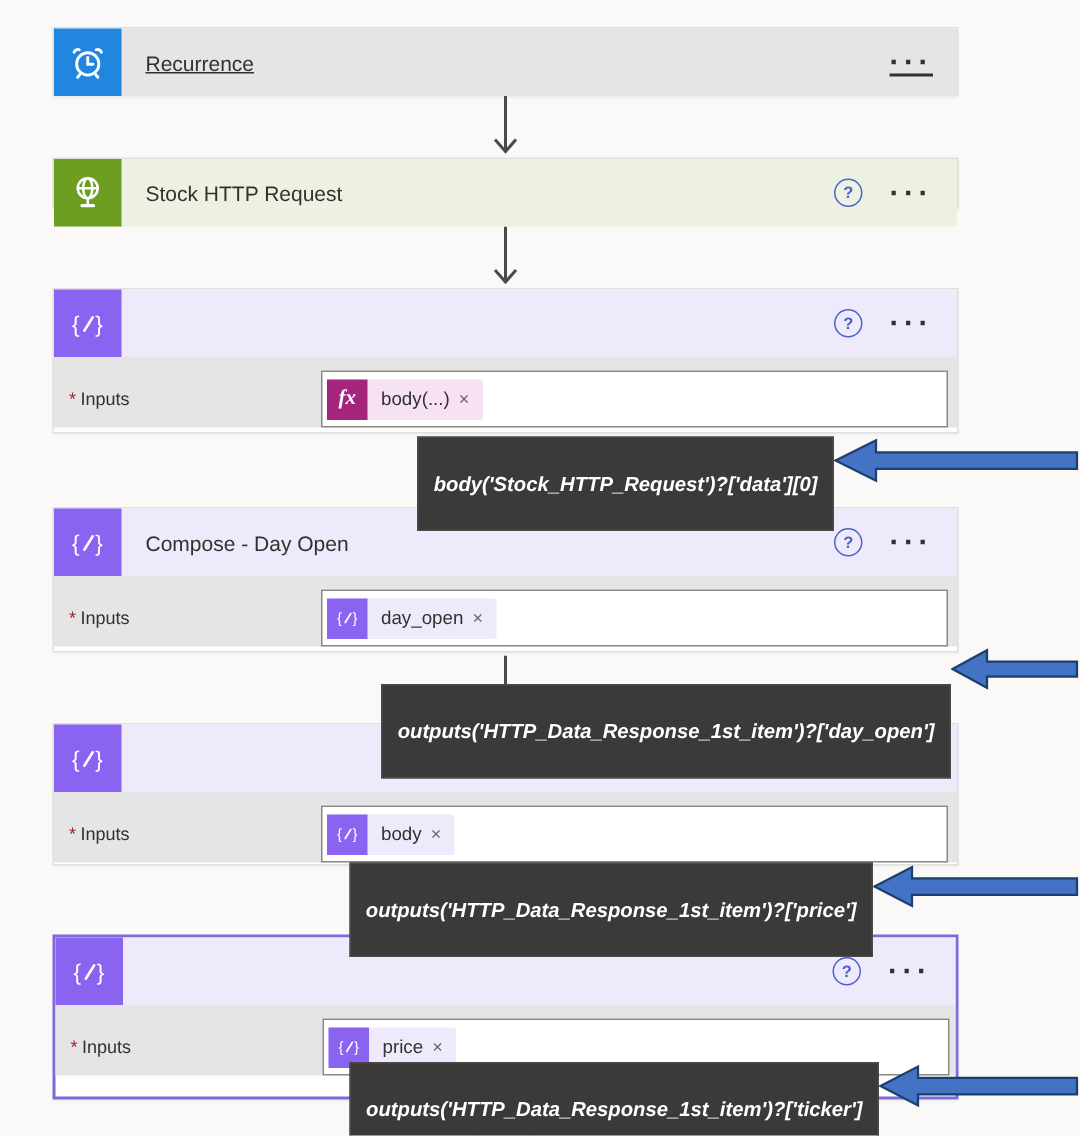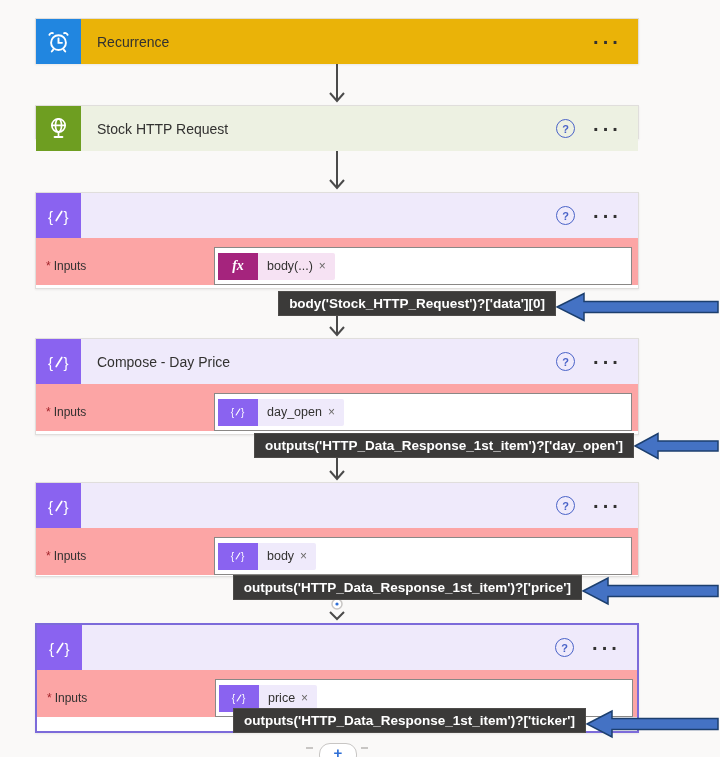--- a/index.html
+++ b/index.html
@@ -10,55 +10,55 @@
   .card{position:absolute;left:35px;width:604px;background:#fff;border:1px solid #e0dedc;
         box-shadow:0 1px 2px rgba(0,0,0,0.07);box-sizing:border-box;}
   .card-header{display:flex;align-items:center;height:45px;}
   .card-icon{width:45px;height:45px;flex:0 0 45px;display:flex;align-items:center;justify-content:center;}
   .card-title{margin-left:16px;font-size:14px;color:#323130;white-space:nowrap;}
   .spacer{flex:1;}
   .help{width:17px;height:17px;border:1.6px solid #4a63c8;border-radius:50%;color:#4a63c8;
         font-size:11px;font-weight:bold;display:flex;align-items:center;justify-content:center;margin-right:18px;}
   .more{margin-right:16px;font-size:20px;font-weight:bold;letter-spacing:3px;color:#323130;line-height:10px;}
 
-  .c1{top:18px;height:46px;} .c1 .card-header{background:#eab308;}
+  .c1{top:18px;height:46px;} .c1 .card-header{background:#e5e5e5;text-decoration:underline;}
   .c1 .card-icon{background:#2186e0;}
   .c2{top:105px;height:34px;} .c2 .card-header{background:#edf1e2;}
   .c2 .card-icon{background:#6e9e21;}
   .c3{top:192px;height:97px;} .c4{top:338px;height:97px;}
   .c5{top:482px;height:95px;} .c6{top:623px;height:110px;border:2px solid #7c6bda;}
   .c3 .card-header,.c4 .card-header,.c5 .card-header,.c6 .card-header{background:#efeafb;}
   .c3 .card-icon,.c4 .card-icon,.c5 .card-icon,.c6 .card-icon{background:#8a63f0;}
 
-  .card-body{display:flex;align-items:center;padding:9px 0 0 10px;background:#fca5a5;}
+  .card-body{display:flex;align-items:center;padding:9px 0 0 10px;background:#e5e5e5;}
   .input-label{width:168px;font-size:12px;color:#323130;}
   .req{color:#a4262c;margin-right:3px;}
   .input-box{width:410px;height:32px;border:1px solid #8a8886;background:#fff;
              display:flex;align-items:center;padding:2px 3px;box-sizing:content-box;}
 
   .token{display:inline-flex;align-items:center;height:27px;border-radius:2px;font-size:12.5px;}
   .token.expr{background:#f6e2f3;}
   .token.dyn{background:#efeafb;}
-  .badge{width:40px;height:27px;display:flex;align-items:center;justify-content:center;color:#fff;}
+  .badge{width:27px;height:27px;display:flex;align-items:center;justify-content:center;color:#fff;}
   .badge.fx{background:#a5247d;font-family:"Liberation Serif",serif;font-style:italic;
             font-weight:bold;font-size:14px;}
   .badge.dyn{background:#8a63f0;}
   .tok-label{padding:0 6px 0 9px;color:#323130;}
   .tok-close{padding-right:9px;color:#6b6968;font-size:12px;cursor:pointer;}
 
   
   .conn{position:absolute;left:325px;}
   .conn line,.conn path{stroke:#4a4a4a;stroke-width:2;fill:none;}
   .conn circle.ring{stroke:#c8c6c4;stroke-width:1.5;fill:#fff;}
   .conn circle.dot{fill:#2f6fd6;stroke:none;}
 
   
   .tip{position:absolute;background:#3b3a39;color:#fff;font-weight:bold;font-size:13.5px;
-       padding:4px 10px;white-space:nowrap;z-index:6;border:1px solid #4d4b49;}
-  .t1{top:291px;right:164px;} .t2{top:433px;right:86px;}
+       padding:23px 10px;white-space:nowrap;z-index:6;border:1px solid #4d4b49;font-style:italic;}
+  .t1{top:291px;right:164px;} .t2{top:456px;right:86px;}
   .t3{top:575px;right:138px;} .t4{top:708px;right:134px;}
   .callout{position:absolute;z-index:6;}
   .callout polygon{fill:#4472c4;stroke:#1c3f6e;stroke-width:1.5;}
   .a1{left:556px;top:292px;} .a2{left:634px;top:431px;}
   .a3{left:582px;top:576px;} .a4{left:586px;top:709px;}
 
   
   .plus-pill{position:absolute;left:319px;top:743px;width:36px;height:22px;border-radius:11px;
              border:1px solid #c8c6c4;background:#fff;color:#2f6fd6;font-size:15px;font-weight:bold;
              display:flex;align-items:flex-start;justify-content:center;line-height:18px;z-index:3;}
@@ -150,21 +150,21 @@
 
   <div class="card c4">
     <div class="card-header">
       <div class="card-icon">
         <svg viewBox="0 0 24 24" width="24" height="24">
           <text x="1" y="17.5" font-size="15" fill="#fff" font-family="Liberation Sans, sans-serif">{</text>
           <text x="16.5" y="17.5" font-size="15" fill="#fff" font-family="Liberation Sans, sans-serif">}</text>
           <line x1="9.2" y1="16.5" x2="14.8" y2="7.5" stroke="#fff" stroke-width="1.7" stroke-linecap="round"></line>
         </svg>
       </div>
-      <div class="card-title">Compose - Day Price</div>
+      <div class="card-title">Compose - Day Open</div>
       <div class="spacer"></div>
       <div class="help">?</div>
       <div class="more">···</div>
     </div>
     <div class="card-body">
       <div class="input-label">
         <span class="req">*</span><span>Inputs</span>
       </div>
       <div class="input-box">
         <span class="token dyn">

